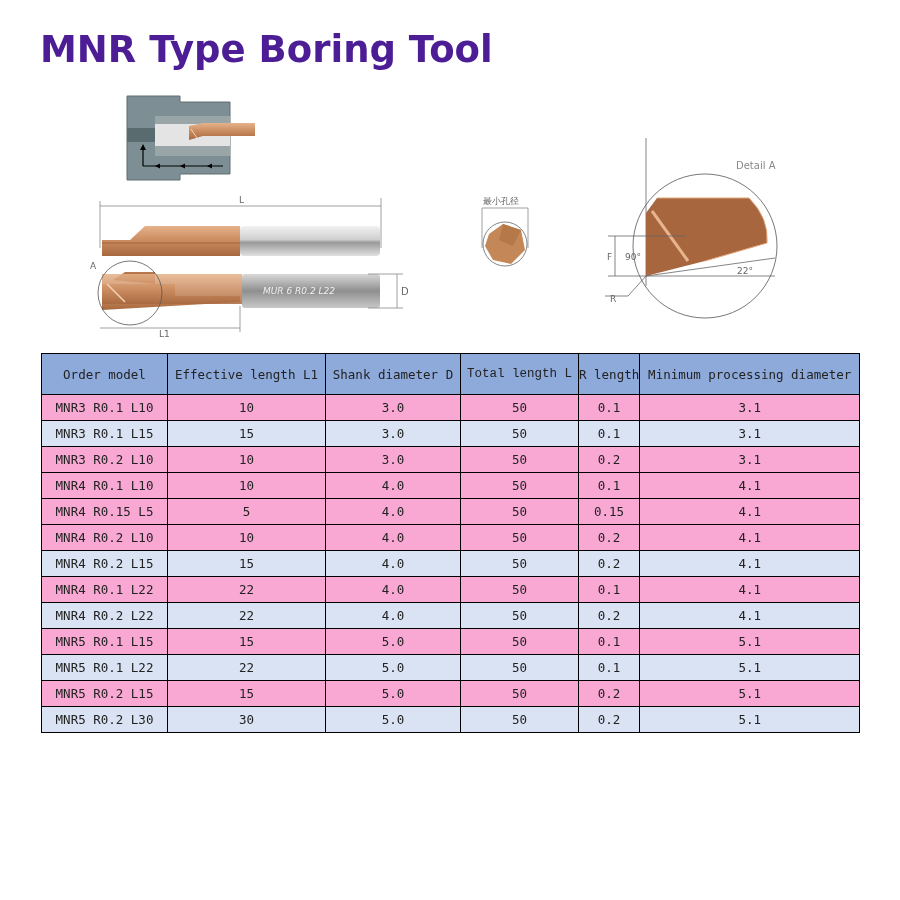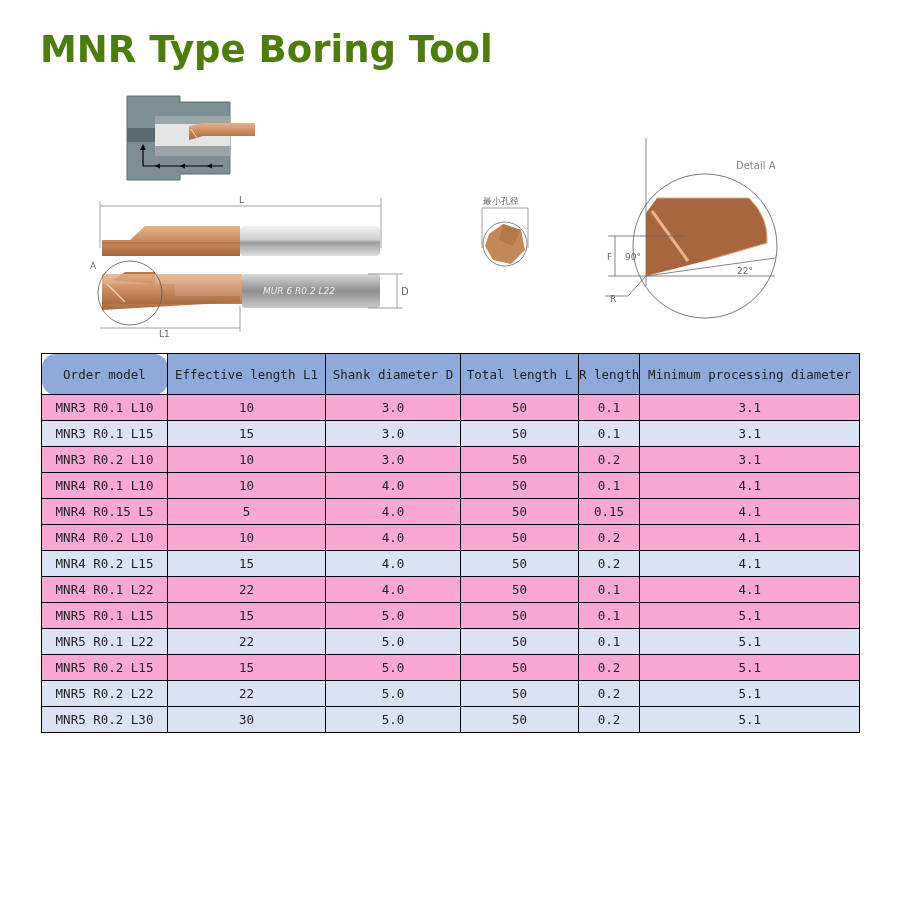--- a/index.html
+++ b/index.html
@@ -1,37 +1,37 @@
 <!DOCTYPE html>
 <html><head>
   <meta charset="utf-8">
   <style>
     html, body { margin: 0; padding: 0; background: #ffffff; }
     body { width: 900px; height: 900px; position: relative; overflow: hidden; font-family: "DejaVu Sans", sans-serif; }
     .title {
       position: absolute; left: 40px; top: 28px;
       font-family: "DejaVu Sans", sans-serif; font-weight: bold;
-      font-size: 37px; color: #4d7c0f; letter-spacing: 0px; margin: 0;
+      font-size: 37px; color: #4c1d95; letter-spacing: 0px; margin: 0;
     }
     .diagram-area { position: absolute; left: 85px; top: 88px; width: 730px; height: 258px; }
     .diagram-area svg { position: absolute; left: 0; top: 0; }
     table.spec {
       position: absolute; left: 41px; top: 353px;
       border-collapse: collapse;
       font-family: "DejaVu Sans Mono", monospace; font-size: 12.5px; color: #222;
     }
     table.spec th, table.spec td {
       border: 1px solid #000; padding: 0; text-align: center; white-space: nowrap; overflow: hidden;
     }
     table.spec th { background: #8eaadb; font-weight: normal; height: 40px; }
     table.spec td { height: 25px; }
     table.spec tr.even td { background: #dae3f3; }
     table.spec tr.odd td { background: #f9a8d4; }
-    .c0 { width: 125px; border-radius: 14px; } .c1 { width: 157px; } .c2 { width: 134px; }
-    .c3 { width: 117px; } .c4 { width: 59px; } .c5 { width: 219px; }
+    .c0 { width: 125px; } .c1 { width: 157px; } .c2 { width: 134px; }
+    .c3 { width: 117px; font-family: Liberation Mono, monospace; } .c4 { width: 59px; } .c5 { width: 219px; }
   </style>
 </head>
 <body>
 
 <h1 class="title">MNR Type Boring Tool</h1>
 
 <div class="diagram-area">
   <svg width="730" height="258" viewBox="0 0 730 258">
     <defs>
       <linearGradient id="copper" x1="0" y1="0" x2="0" y2="1">
@@ -192,20 +192,28 @@
         <td>4.1</td>
       </tr>
     <tr class="odd">
         <td>MNR4 R0.1 L22</td>
         <td>22</td>
         <td>4.0</td>
         <td>50</td>
         <td>0.1</td>
         <td>4.1</td>
       </tr>
+    <tr class="even">
+        <td>MNR4 R0.2 L22</td>
+        <td>22</td>
+        <td>4.0</td>
+        <td>50</td>
+        <td>0.2</td>
+        <td>4.1</td>
+      </tr>
     <tr class="odd">
         <td>MNR5 R0.1 L15</td>
         <td>15</td>
         <td>5.0</td>
         <td>50</td>
         <td>0.1</td>
         <td>5.1</td>
       </tr>
     <tr class="even">
         <td>MNR5 R0.1 L22</td>
@@ -217,28 +225,20 @@
       </tr>
     <tr class="odd">
         <td>MNR5 R0.2 L15</td>
         <td>15</td>
         <td>5.0</td>
         <td>50</td>
         <td>0.2</td>
         <td>5.1</td>
       </tr>
     <tr class="even">
-        <td>MNR5 R0.2 L22</td>
-        <td>22</td>
-        <td>5.0</td>
-        <td>50</td>
-        <td>0.2</td>
-        <td>5.1</td>
-      </tr>
-    <tr class="even">
         <td>MNR5 R0.2 L30</td>
         <td>30</td>
         <td>5.0</td>
         <td>50</td>
         <td>0.2</td>
         <td>5.1</td>
       </tr>
   </tbody>
 </table>
 

